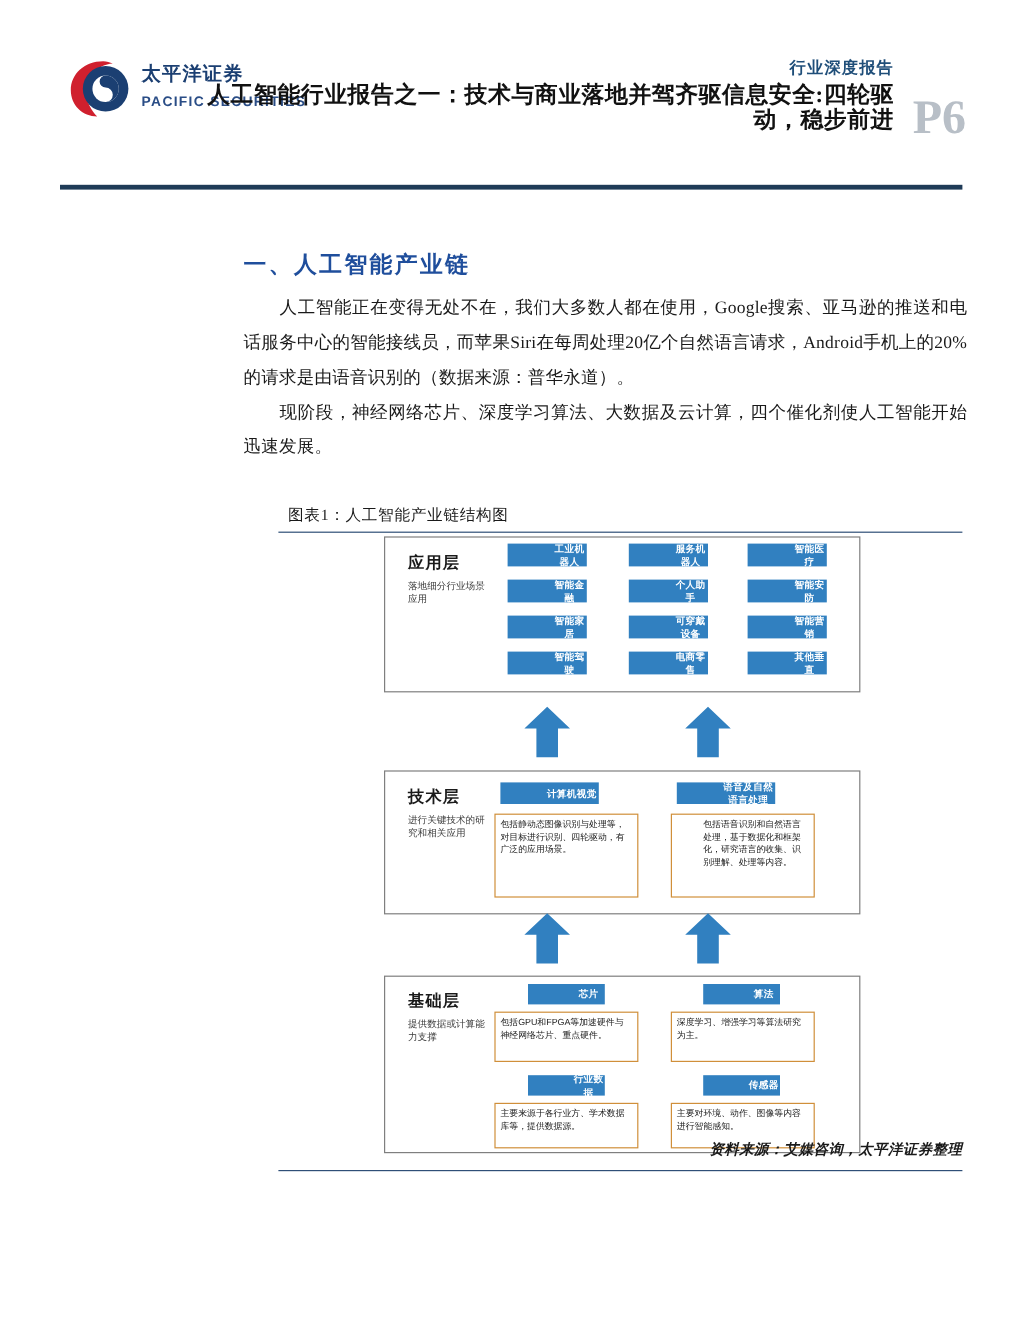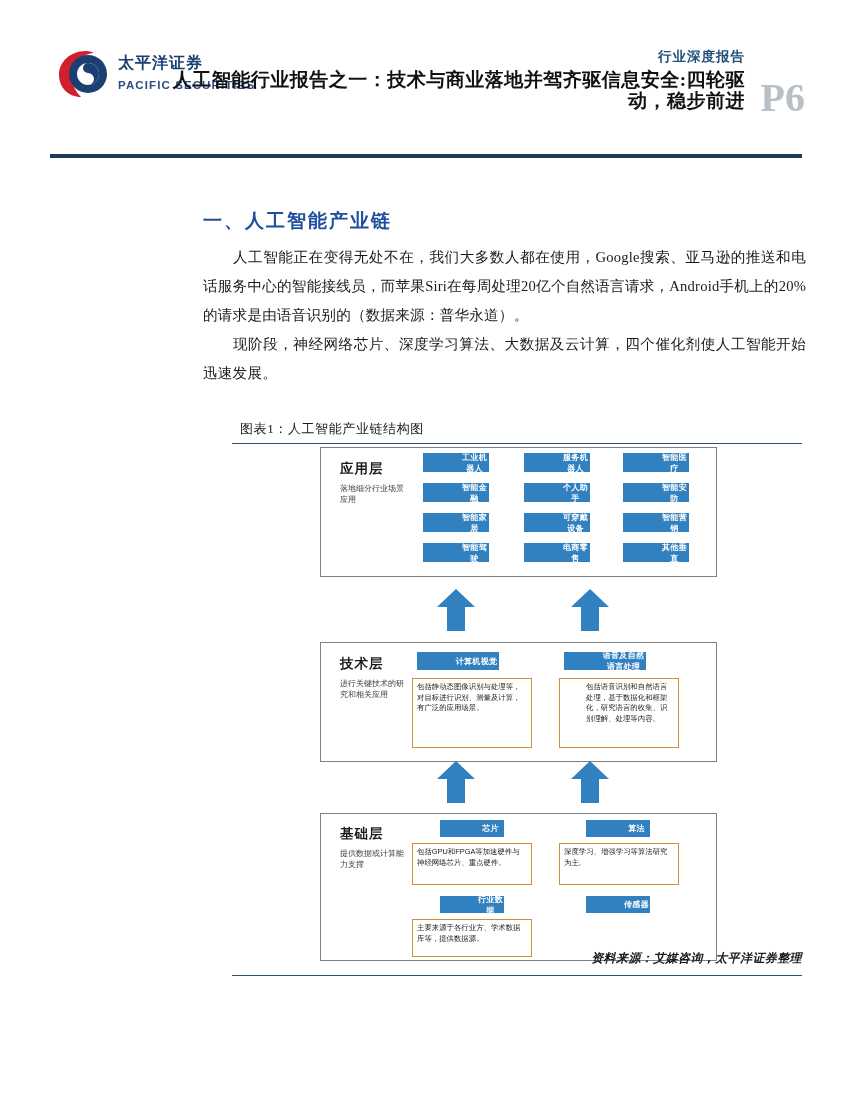--- a/index.html
+++ b/index.html
@@ -308,21 +308,21 @@
   </svg>
   <svg class="arrow" style="left:570px; top:168px;" viewBox="0 0 40 44">
     <polygon points="20,1 39,19 29,19 29,43 11,43 11,19 1,19" fill="#3180c0"></polygon>
   </svg>
 
   <div class="layer-box" id="layer-tech"></div>
   <div class="layer-title" style="left:340px; top:235px;">技术层</div>
   <div class="layer-sub" style="left:340px; top:258px;">进行关键技术的研究和相关应用</div>
 
   <div class="btn btn-tech" style="left:417px; top:232px;">计算机视觉</div>
-  <div class="desc" style="left:412px; top:258px; width:120px; height:70px;">包括静动态图像识别与处理等，对目标进行识别、测量及计算，有广泛的应用场景。</div>
+  <div class="desc" style="left:412px; top:258px; width:120px; height:70px;">包括静动态图像识别与处理等，对目标进行识别、四轮驱动，有广泛的应用场景。</div>
 
   <div class="btn btn-tech" style="left:564px; top:232px;">语音及自然语言处理</div>
   <div class="desc" style="left:559px; top:258px; width:120px; height:70px;padding-left:26px;">包括语音识别和自然语言处理，基于数据化和框架化，研究语言的收集、识别理解、处理等内容。</div>
 
   <svg class="arrow" style="left:436px; top:340px;" viewBox="0 0 40 44">
     <polygon points="20,1 39,19 29,19 29,43 11,43 11,19 1,19" fill="#3180c0"></polygon>
   </svg>
   <svg class="arrow" style="left:570px; top:340px;" viewBox="0 0 40 44">
     <polygon points="20,1 39,19 29,19 29,43 11,43 11,19 1,19" fill="#3180c0"></polygon>
   </svg>
@@ -334,17 +334,18 @@
   <div class="btn btn-base" style="left:440px; top:400px;">芯片</div>
   <div class="desc" style="left:412px; top:423px; width:120px; height:42px;">包括GPU和FPGA等加速硬件与神经网络芯片、重点硬件。</div>
 
   <div class="btn btn-base" style="left:586px; top:400px;">算法</div>
   <div class="desc" style="left:559px; top:423px; width:120px; height:42px;">深度学习、增强学习等算法研究为主。</div>
 
   <div class="btn btn-base" style="left:440px; top:476px;">行业数据</div>
   <div class="desc" style="left:412px; top:499px; width:120px; height:38px;">主要来源于各行业方、学术数据库等，提供数据源。</div>
 
   <div class="btn btn-base" style="left:586px; top:476px;">传感器</div>
+  <div class="desc" style="left:559px; top:499px; width:120px; height:38px;">主要对环境、动作、图像等内容进行智能感知。</div>
 
 </div>
 
 <div class="figure-source">资料来源：艾媒咨询，太平洋证券整理</div>
 <div class="figure-source-rule"></div>
 
 </body></html>

